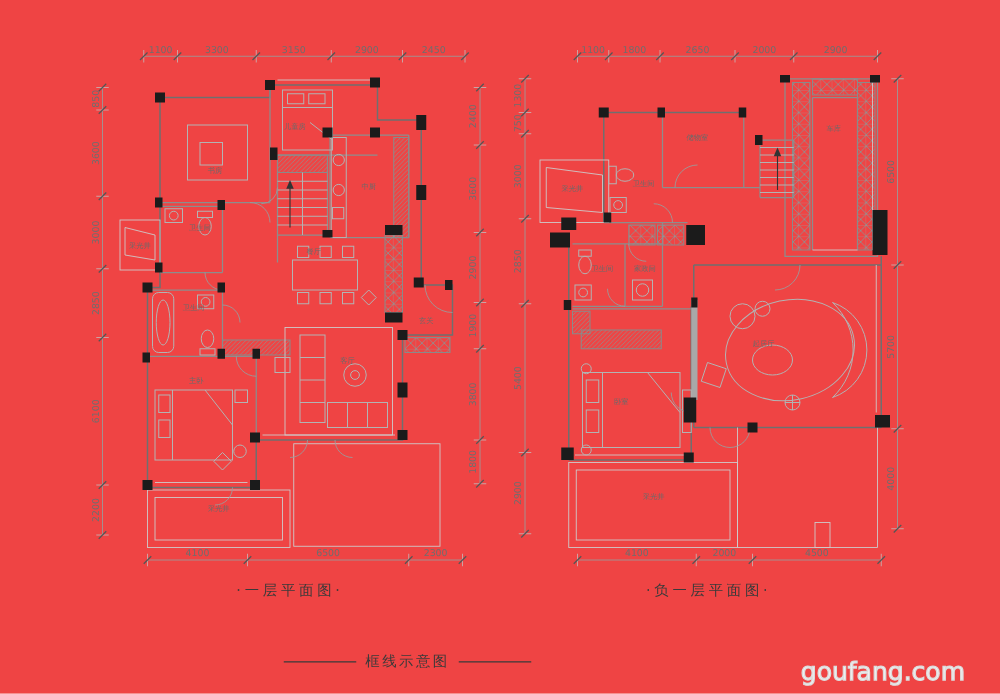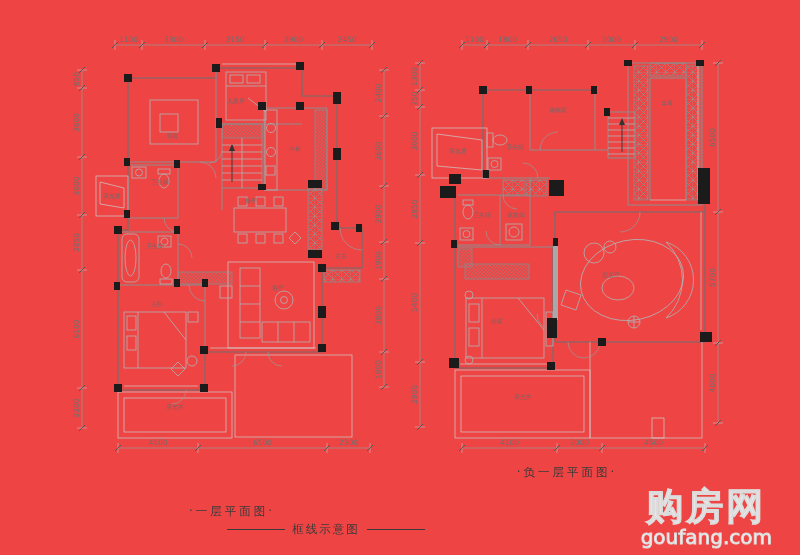--- a/index.html
+++ b/index.html
@@ -17,21 +17,21 @@
   .hd{fill:url(#dh);stroke:#8a8a8a;stroke-width:.8;}
   .slide{fill:#a8a8a8;stroke:none;}
   .dimline{stroke:#9a9a9a;stroke-width:.7;}
   .dimtick{stroke:#555;stroke-width:1;}
   .dimext{stroke:#c2c2c2;stroke-width:.6;}
   text.dim{font-size:7.5px;fill:#6e6e6e;font-family:"DejaVu Sans","Liberation Sans",sans-serif;}
   text.room{font-size:5.8px;fill:#6a6a6a;font-family:"DejaVu Sans","Liberation Sans",sans-serif;}
   
   .plan-caption{position:absolute;width:220px;text-align:center;font-size:11.5px;color:#3a3a3a;
                 letter-spacing:3px;top:465px;}
-  .cap-left{left:122px;margin-top:39px;}
+  .cap-left{left:122px;}
   .cap-right{left:457px;}
   .frame-caption{position:absolute;left:0;top:522px;width:652px;display:flex;align-items:center;
                  justify-content:center;gap:7px;font-size:11.5px;color:#3a3a3a;letter-spacing:2px;}
   .dash-line{display:inline-block;width:58px;height:0;border-top:1px solid #3a3a3a;}
   
   .watermark{position:absolute;right:28px;bottom:8px;text-align:center;line-height:1;
              color:#f1f1f1;-webkit-text-stroke:1px #dcdcdc;user-select:none;}
   .wm-cn{font-size:37px;font-weight:bold;letter-spacing:3px;}
   .wm-url{font-size:20px;font-weight:normal;margin-top:2px;}
 </style>
@@ -479,17 +479,16 @@
 <div class="plan-caption cap-left">·一层平面图·</div>
 <div class="plan-caption cap-right">·负一层平面图·</div>
 
 <div class="frame-caption">
   <span class="dash-line"></span>
   <span>框线示意图</span>
   <span class="dash-line"></span>
 </div>
 
 <div class="watermark">
-  <div class="wm-cn">购房网</div>
   <div class="wm-url">goufang.com</div>
 </div>
 
 </div>
 
 </body></html>

